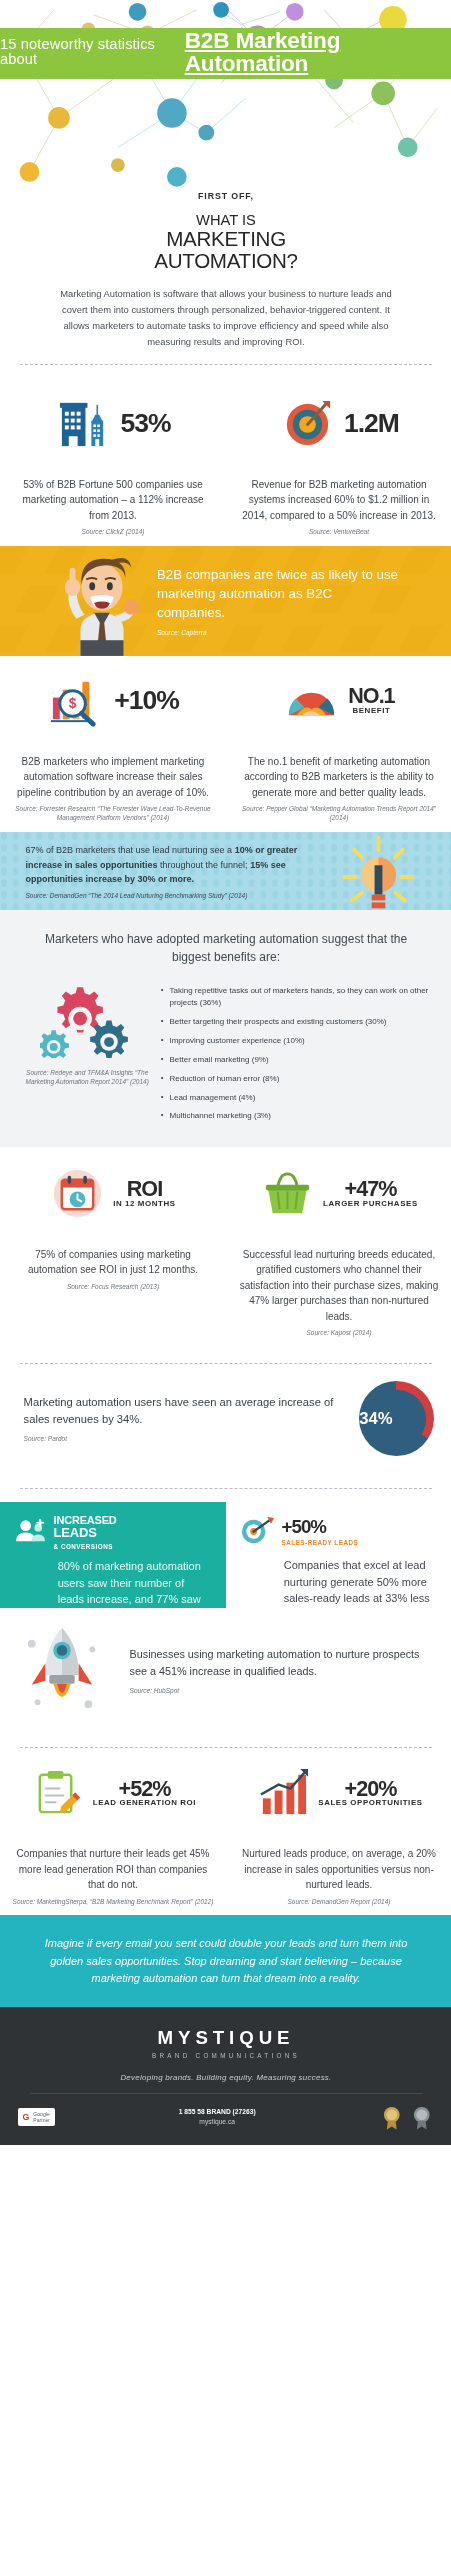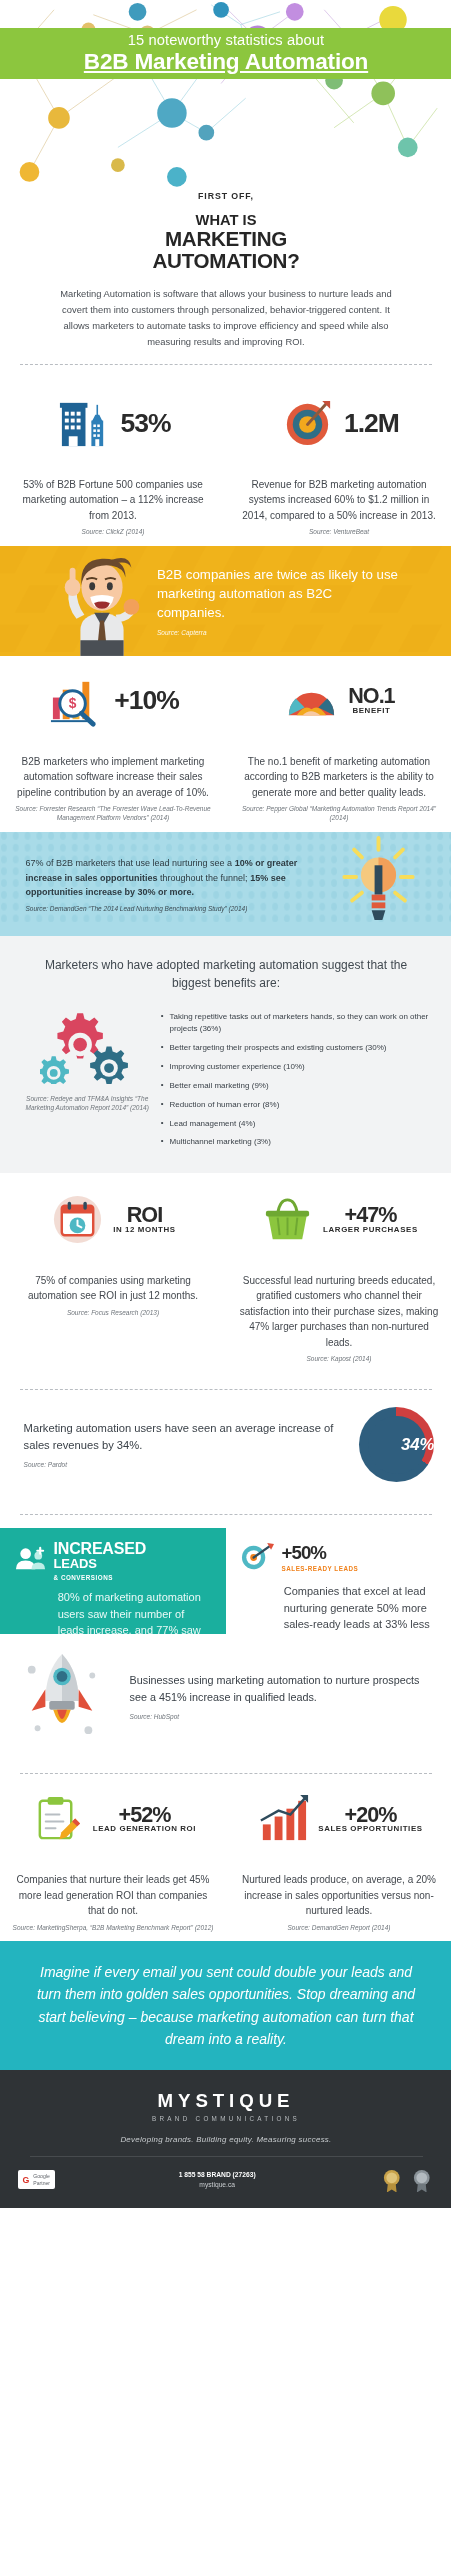--- a/index.html
+++ b/index.html
@@ -10,41 +10,41 @@
     color: #3a4148;
     -webkit-font-smoothing: antialiased;
   }
   .page { width: 452px; position: relative; overflow: hidden; }
 
   
   .hero { position: relative; height: 187px; background: #ffffff; overflow: hidden; }
   .hero-net { position: absolute; inset: 0; }
   .hero-band {
     position: absolute; left: 0; right: 0; top: 27.5px; height: 51px;
-    background: #8cc63e; display: flex; flex-direction: column;
+    background: #8cc63e; display: flex; 
     align-items: center; justify-content: center; z-index: 3;
   }
   .hero-sub {
     color: #ffffff; font-size: 14.7px; font-weight: 400; letter-spacing: 0.1px;
     line-height: 1; margin-bottom: 2.9px;
   }
   .hero-title {
     color: #ffffff; font-size: 22.6px; font-weight: 700; letter-spacing: -0.2px;
     line-height: 1;
     text-decoration: underline;
   }
 
   
   .intro { padding: 3.9px 0 13.7px; text-align: center; position: relative; z-index: 4; }
   .first-off {
     font-size: 8.8px; font-weight: 700; letter-spacing: 0.9px; color: #2b2b2b;
     margin-bottom: 4.9px;
   }
   .big-q {
-    font-size: 20.6px; font-weight: 700; color: #262626; line-height: 1.06;
+    font-size: 20.6px; font-weight: 400; color: #262626; line-height: 1.06;
     letter-spacing: -0.3px;
     margin-top: 12px;
   }
   .big-q .l1 { font-size: 14.7px; display: block; letter-spacing: 0px; }
   .intro-p {
     margin: 13.7px auto 0; width: 344px; font-size: 9.4px; line-height: 1.72;
     color: #4a4f55; text-align: center;
   }
 
   .dashed { border-top: 1px dashed #b9bdc2; margin: 13.7px 19.6px 0; }
@@ -67,21 +67,21 @@
   .banner-orange .pattern { position: absolute; inset: 0; opacity: .35; }
   .banner-orange .txt {
     position: relative; z-index: 2; margin-left: 157px; width: 245px; color: #ffffff;
   }
   .banner-orange .txt .t { font-size: 13.3px; line-height: 1.42; font-weight: 400; }
   .banner-orange .txt .s { font-size: 6.5px; font-style: italic; margin-top: 5.9px; opacity: .92; }
   .guy { position: absolute; left: 51px; bottom: 0; width: 102px; height: 110px; z-index: 2; }
 
   
   .banner-blue {
-    background: #a9dbe8; position: relative; height: 104px; overflow: hidden;
+    background: #a9dbe8; position: relative; height: 78px; overflow: hidden;
     display: flex; align-items: center;
   }
   .banner-blue .dots { position: absolute; inset: 0; opacity: .45; }
   .banner-blue .txt { position: relative; z-index: 2; margin-left: 25.5px; width: 295px; color: #2d3b42; }
   .banner-blue .txt .t { font-size: 9px; line-height: 1.62; }
   .banner-blue .txt .t b { font-weight: 700; }
   .banner-blue .txt .s { font-size: 6.5px; font-style: italic; margin-top: 4.9px; color: #3c4a52; }
   .bulb { position: absolute; right: 37px; top: 3.9px; z-index: 2; }
 
   
@@ -107,57 +107,57 @@
 
   
   .callout34 {
     display: flex; align-items: center; padding: 17.7px 17.7px 17.7px 23.6px; gap: 7px;
   }
   .callout34 .t { flex: 1; font-size: 11.2px; line-height: 1.55; color: #3a4148; }
   .callout34 .s { font-size: 6.5px; font-style: italic; color: #6f757b; margin-top: 5.9px; }
   .donut {
     width: 75px; height: 75px; border-radius: 50%; flex: none; position: relative;
     background: conic-gradient(#cf3f3f 0 34%, #2f5e7e 34% 100%);
-    display: flex; align-items: center; justify-content: flex-end; font-style: italic;
+    display: flex; align-items: center; justify-content: flex-start;
   }
   .donut:after {
     content: ""; position: absolute; inset: 8.8px; border-radius: 50%; background: #2f5e7e;
   }
   .donut span {
     position: relative; z-index: 2; color: #fff; font-size: 16.7px; font-weight: 700;
   }
 
   
   .split { display: flex; height: 106px; }
   .split .half { flex: 1; position: relative; padding: 12.8px 13.7px; overflow: hidden; }
   .half-teal { background: #1aaf9e; }
   .half-white { background: #ffffff; }
   .split .hd { display: flex; align-items: center; gap: 6.9px; }
-  .split .hd .txt .l1 { font-size: 16px; font-weight: 800; letter-spacing: -0.2px; line-height: 1; }
+  .split .hd .txt .l1 { font-size: 11px; font-weight: 800; letter-spacing: -0.2px; line-height: 1; }
   .split .hd .txt .l2 { font-size: 13px; font-weight: 800; letter-spacing: -0.2px; line-height: 1.1; }
   .split .hd .txt .l3 { font-size: 6.3px; font-weight: 700; letter-spacing: 0.5px; margin-top: 2px; }
   .half-teal .hd .txt { color: #ffffff; }
   .half-white .hd .txt .big { font-size: 18.7px; font-weight: 800; color: #2b2b2b; letter-spacing: -1px; line-height: 1; }
   .half-white .hd .txt .l3 { color: #f0801a; }
   .split .body { font-size: 11px; line-height: 1.5; margin-top: 8.8px; margin-left: 44px; }
   .half-teal .body { color: #eafaf7; }
   .half-white .body { color: #43484e; }
   .split .s { font-size: 6px; font-style: italic; margin-top: 4.9px; }
   .half-teal .s { color: #d3f1ec; }
   .half-white .s { color: #6f757b; }
 
   
   .rocket-row { display: flex; align-items: center; padding: 15.7px 19.6px; gap: 26px; }
   .rocket-row .t { flex: 1; font-size: 10.8px; line-height: 1.55; color: #3a4148; }
   .rocket-row .s { font-size: 6.5px; font-style: italic; color: #6f757b; margin-top: 5.9px; }
 
   
   .cta {
     background: #23b4bf; color: #ffffff; text-align: center; padding: 19.6px 33px;
-    font-size: 14px; line-height: 1.6; font-style: italic;
+    font-size: 11px; line-height: 1.6; font-style: italic;
   }
 
   
   .footer-dark { background: #2f3336; padding: 19.6px 0 15.7px; text-align: center; }
   .logo-name {
     color: #ffffff; font-size: 18.7px; font-weight: 700; letter-spacing: 4.9px;
   }
   .logo-sub {
     color: #b9bdc0; font-size: 6.3px; letter-spacing: 3.3px; margin-top: 2.9px;
   }

